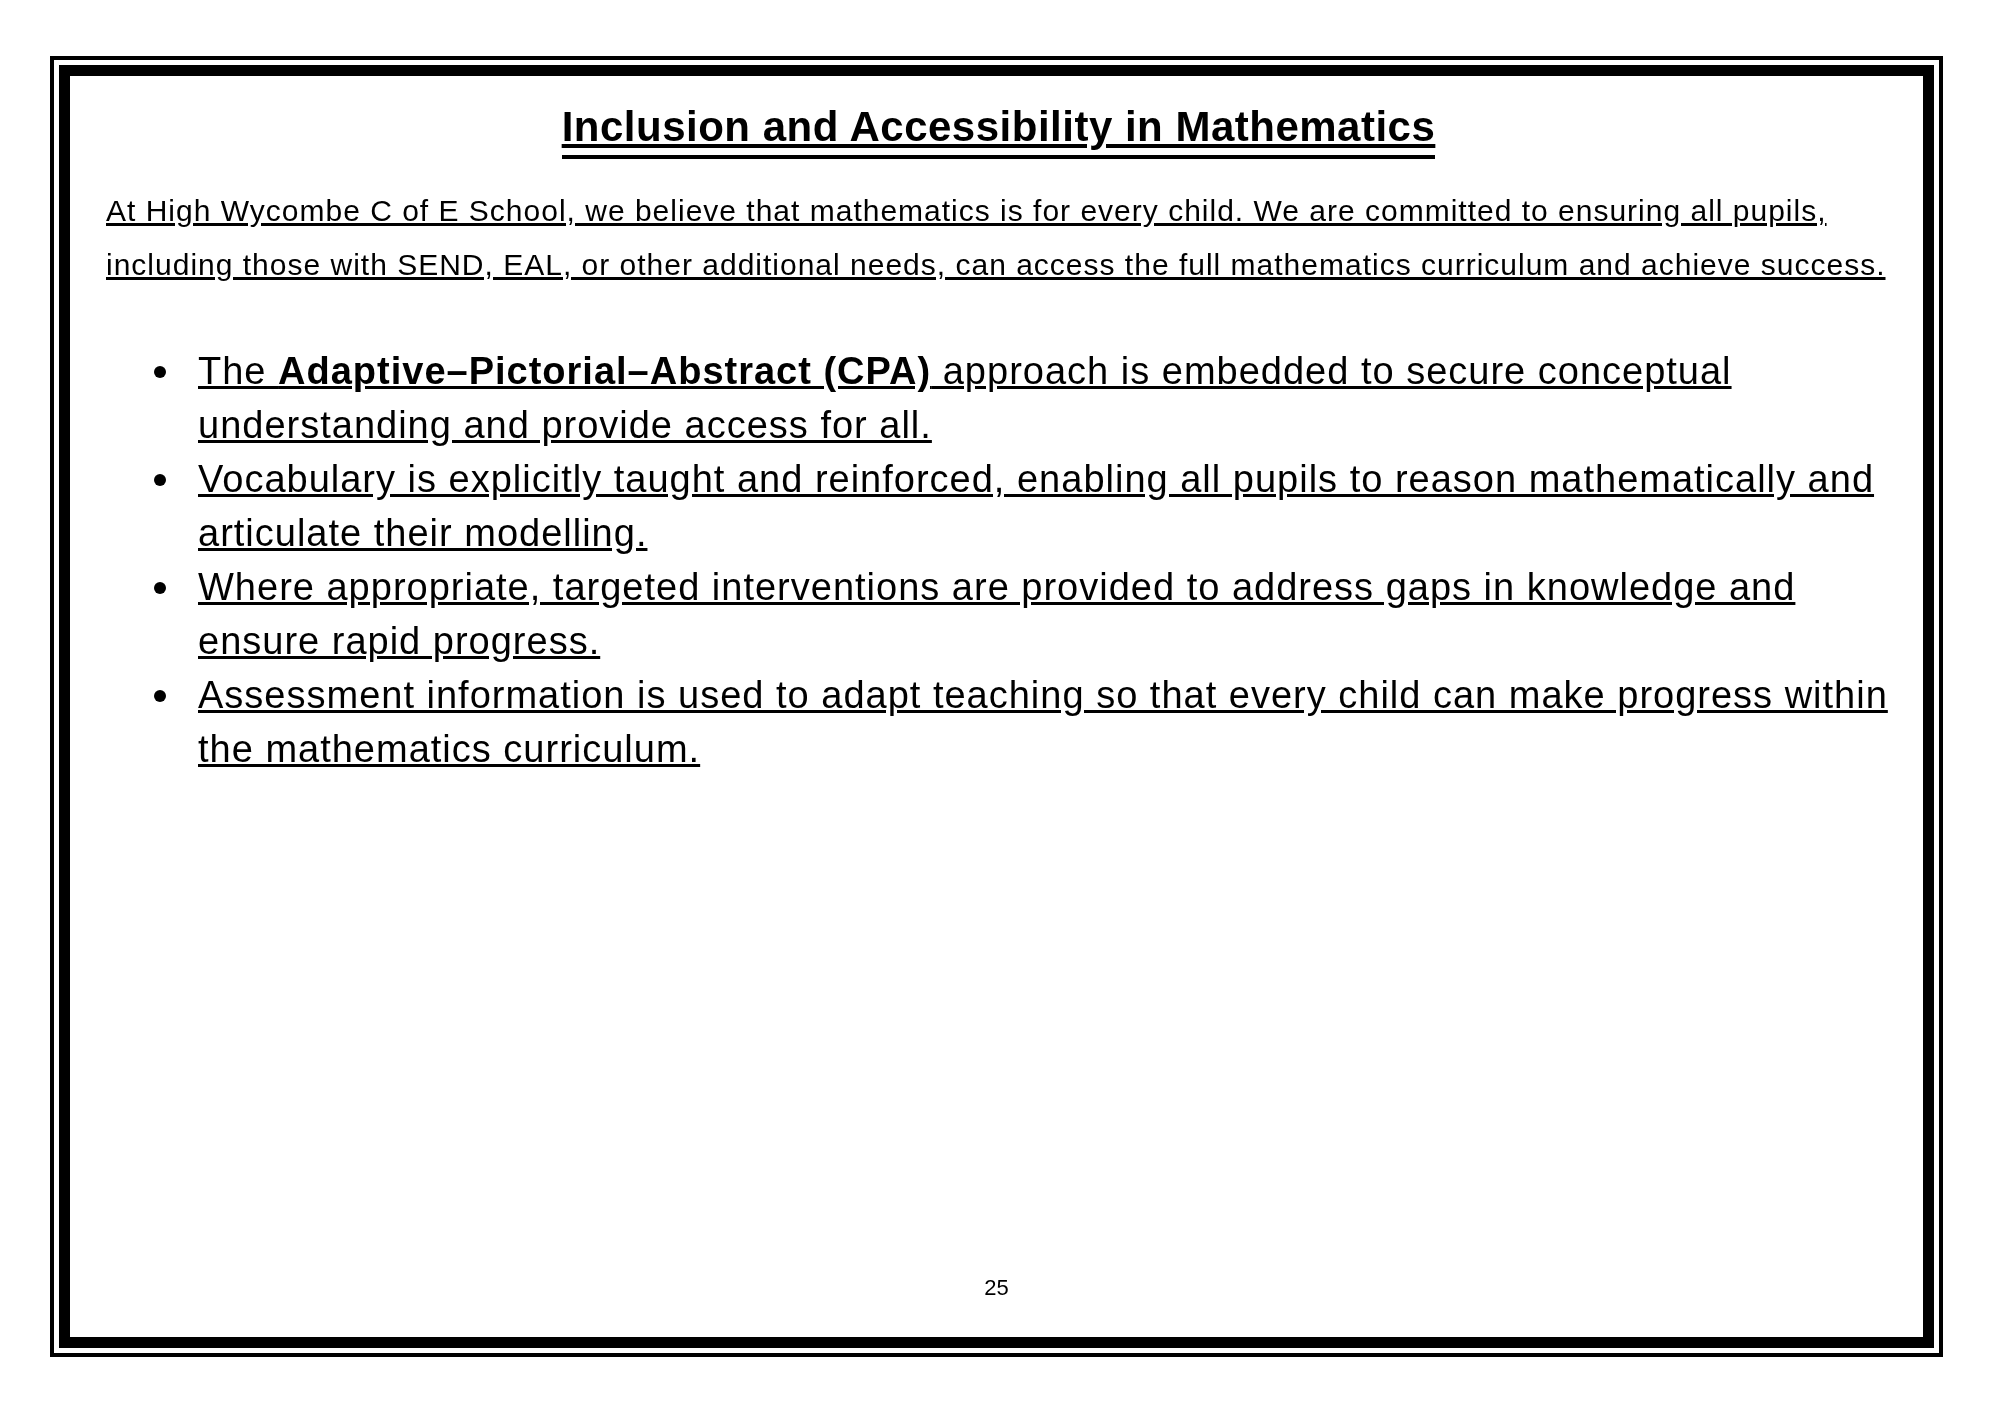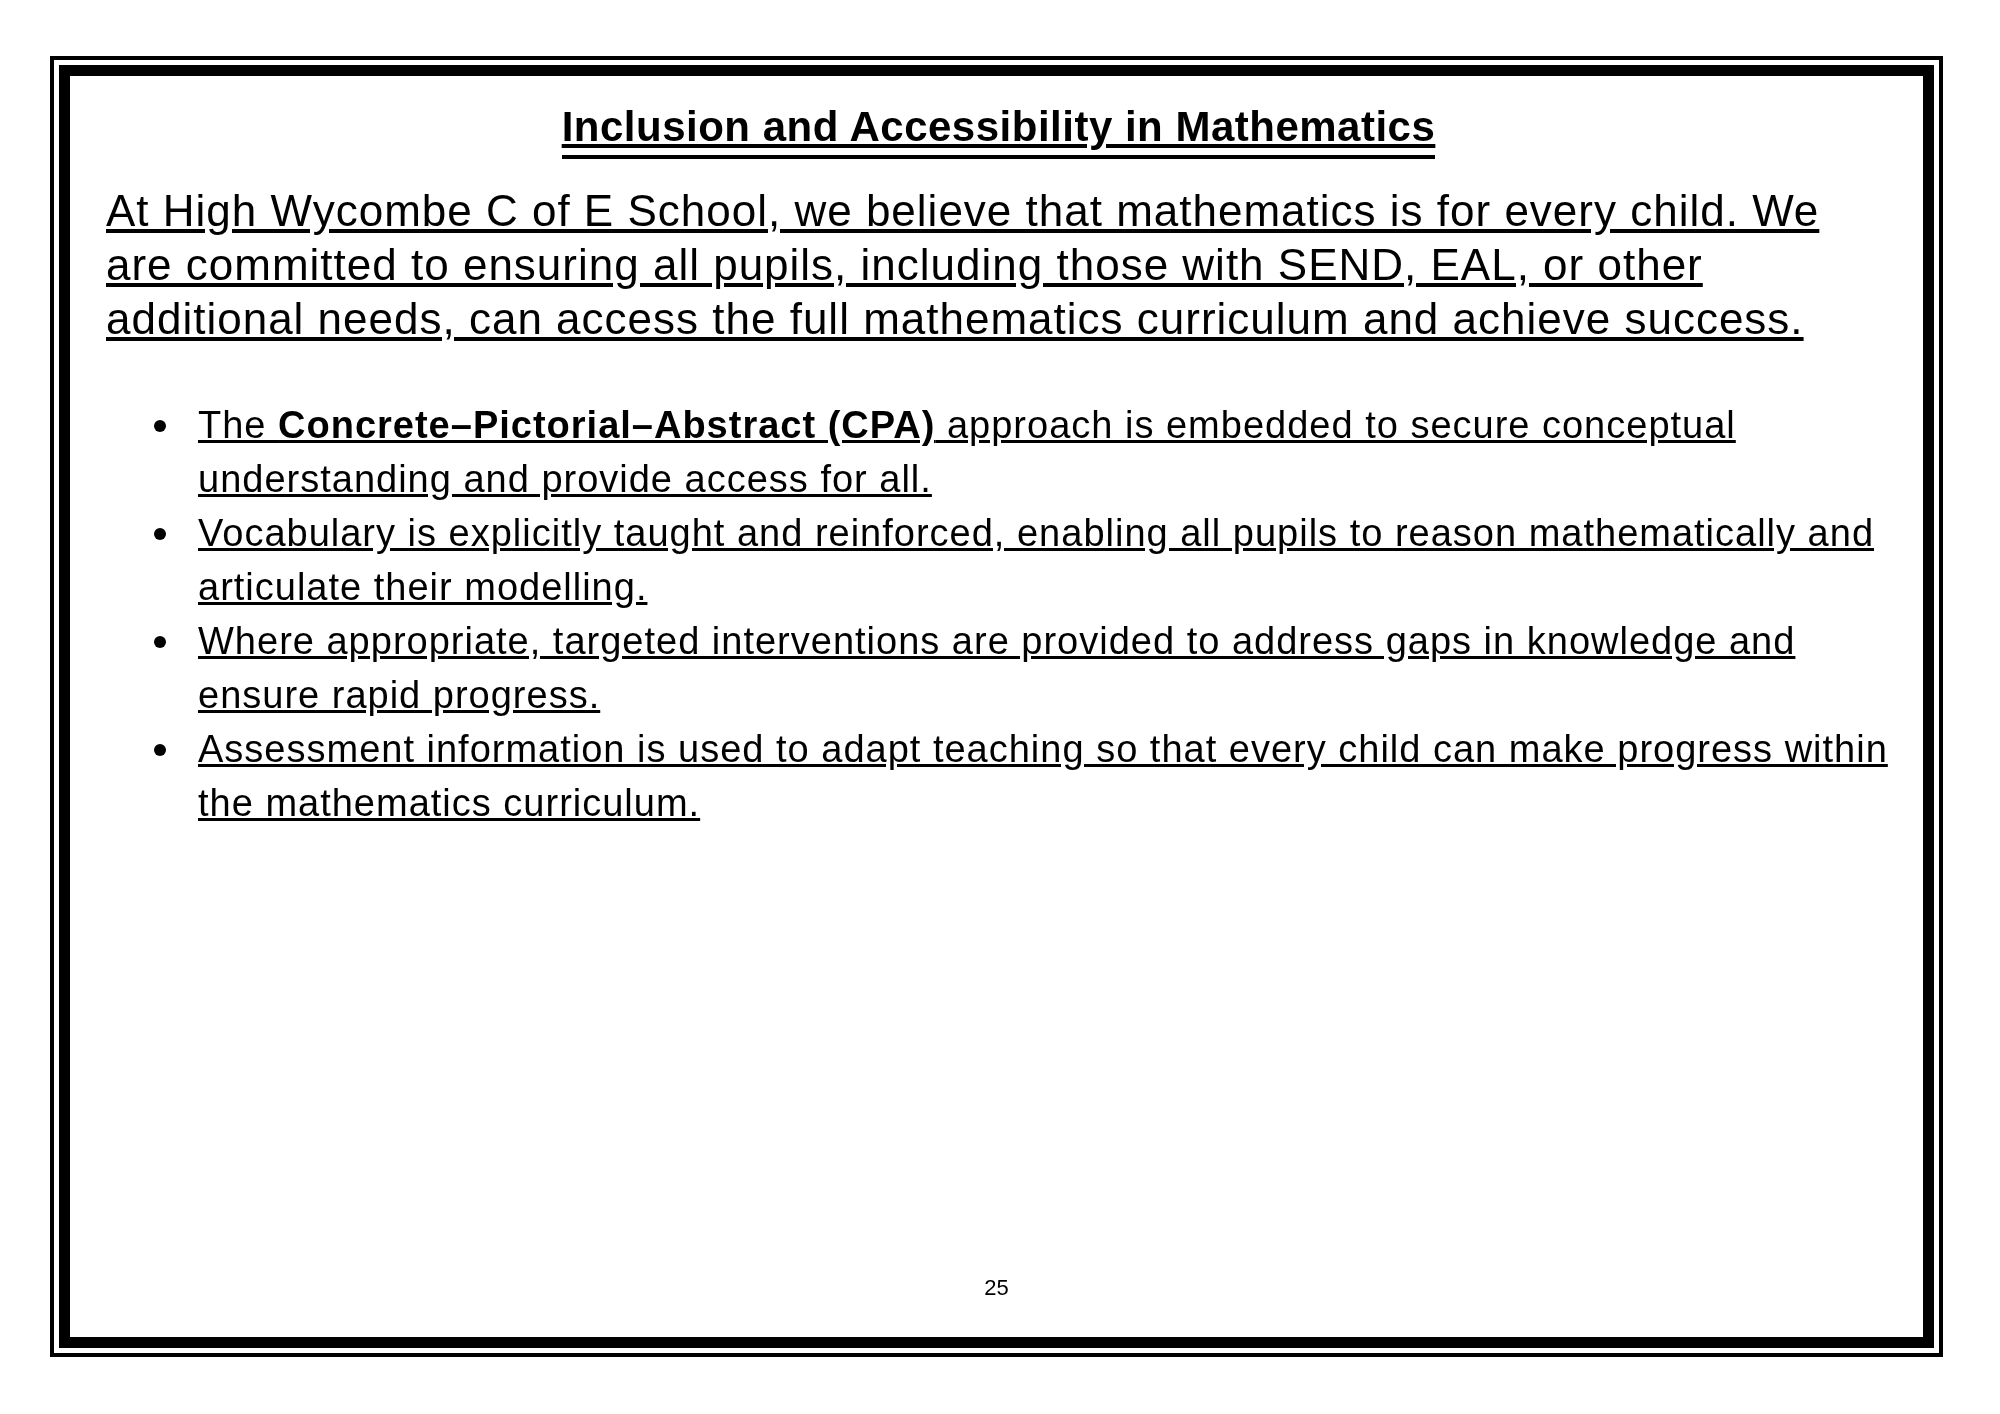--- a/index.html
+++ b/index.html
@@ -43,21 +43,21 @@
     font-weight: 700;
     letter-spacing: 0.5px;
     line-height: 50px;
   }
   .title .underline {
     border-bottom: 4px solid #000000;
     padding-bottom: 5px;
   }
   .intro {
     margin: 32px 0 0 8px;
-    font-size: 44px;
+    font-size: 30px;
     line-height: 54px;
     letter-spacing: 1px;
   }
   .bullets {
     margin: 52px 0 0 0;
     padding: 0 0 0 100px;
     list-style: none;
   }
   .bullets li {
     position: relative;
@@ -94,21 +94,21 @@
 
 <div class="page">
   <div class="frame-outer">
     <div class="frame-inner">
 
       <h1 class="title"><span class="underline">Inclusion and Accessibility in Mathematics</span></h1>
 
       <p class="intro">At High Wycombe C of E School, we believe that mathematics is for every child. We are committed to ensuring all pupils, including those with SEND, EAL, or other additional needs, can access the full mathematics curriculum and achieve success.</p>
 
       <ul class="bullets">
-          <li><span>The </span><strong>Concrete–Pictorial–Abstract (CPA)</strong><span> approach is embedded to secure conceptual understanding and provide access for all.</span></li>
+          <li><span>The </span><strong>Adaptive–Pictorial–Abstract (CPA)</strong><span> approach is embedded to secure conceptual understanding and provide access for all.</span></li>
           <li><span>Vocabulary is explicitly taught and reinforced, enabling all pupils to reason mathematically and articulate their modelling.</span></li>
           <li><span>Where appropriate, targeted interventions are provided to address gaps in knowledge and ensure rapid progress.</span></li>
           <li><span>Assessment information is used to adapt teaching so that every child can make progress within the mathematics curriculum.</span></li>
         </ul>
 
       <div class="page-number">25</div>
 
     </div>
   </div>
 </div>

